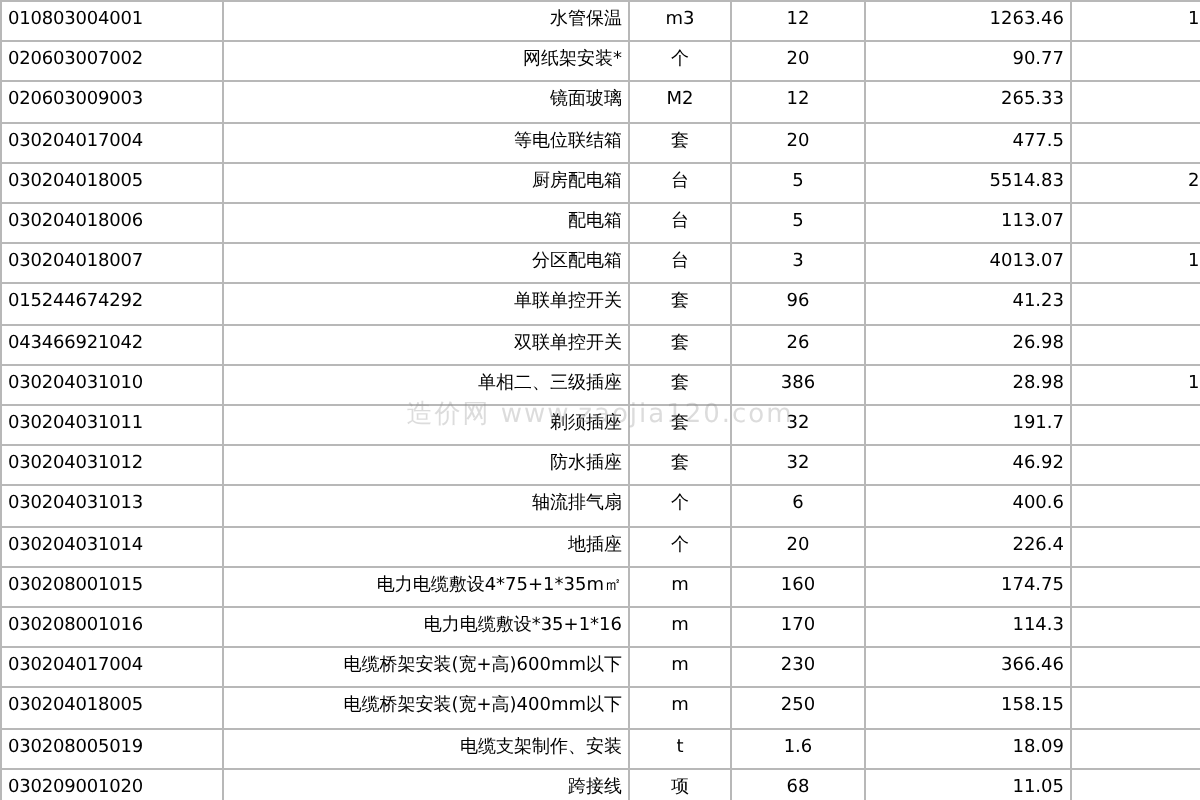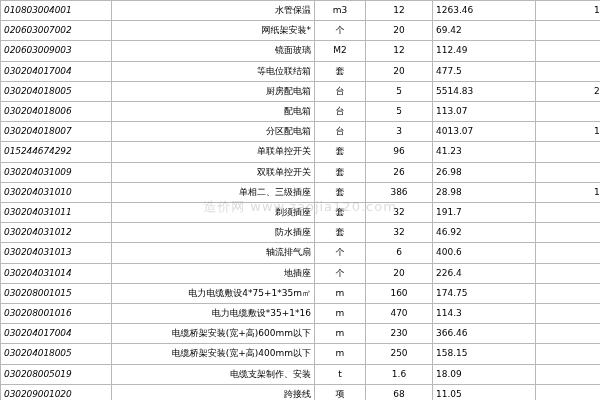--- a/index.html
+++ b/index.html
@@ -28,25 +28,25 @@
   }
   table.grid td {
     border: 1px solid #b8b8b8;
     padding: 0 3px;
     height: 19.2px;
     line-height: 19.2px;
     white-space: nowrap;
     overflow: hidden;
     font-family: "DejaVu Sans", "Liberation Sans", sans-serif;
   }
-  td.c-code { width: 104px; text-align: left; letter-spacing: -0.1px; font-style: italic; }
+  td.c-code { width: 104px; text-align: left; letter-spacing: -0.1px; }
   td.c-name { width: 196px; text-align: right; }
   td.c-unit { width: 44px; text-align: center; }
   td.c-qty  { width: 60px; text-align: center; padding-right: 5px; }
-  td.c-price{ width: 96px; text-align: left; padding-right: 5px; }
+  td.c-price{ width: 96px; text-align: right; padding-right: 5px; }
   td.c-total{ width: 98px; text-align: right; padding-right: 5px; }
   .watermark {
     position: absolute;
     left: 0;
     top: 15px;
     width: 600px;
     height: 400px;
     pointer-events: none;
     display: flex;
     align-items: center;
@@ -73,29 +73,29 @@
           <td class="c-unit">m3</td>
           <td class="c-qty">12</td>
           <td class="c-price">1263.46</td>
           <td class="c-total">15161.52</td>
         </tr>
         <tr>
           <td class="c-code">020603007002</td>
           <td class="c-name">网纸架安装*</td>
           <td class="c-unit">个</td>
           <td class="c-qty">20</td>
-          <td class="c-price">69.42</td>
+          <td class="c-price">90.77</td>
           <td class="c-total">1815.4</td>
         </tr>
         <tr>
           <td class="c-code">020603009003</td>
           <td class="c-name">镜面玻璃</td>
           <td class="c-unit">M2</td>
           <td class="c-qty">12</td>
-          <td class="c-price">112.49</td>
+          <td class="c-price">265.33</td>
           <td class="c-total">3183.96</td>
         </tr>
         <tr>
           <td class="c-code">030204017004</td>
           <td class="c-name">等电位联结箱</td>
           <td class="c-unit">套</td>
           <td class="c-qty">20</td>
           <td class="c-price">477.5</td>
           <td class="c-total">9550</td>
         </tr>
@@ -125,21 +125,21 @@
         </tr>
         <tr>
           <td class="c-code">015244674292</td>
           <td class="c-name">单联单控开关</td>
           <td class="c-unit">套</td>
           <td class="c-qty">96</td>
           <td class="c-price">41.23</td>
           <td class="c-total">2296.32</td>
         </tr>
         <tr>
-          <td class="c-code">030204031009</td>
+          <td class="c-code">043466921042</td>
           <td class="c-name">双联单控开关</td>
           <td class="c-unit">套</td>
           <td class="c-qty">26</td>
           <td class="c-price">26.98</td>
           <td class="c-total">701.48</td>
         </tr>
         <tr>
           <td class="c-code">030204031010</td>
           <td class="c-name">单相二、三级插座</td>
           <td class="c-unit">套</td>
@@ -184,21 +184,21 @@
           <td class="c-name">电力电缆敷设4*75+1*35m㎡</td>
           <td class="c-unit">m</td>
           <td class="c-qty">160</td>
           <td class="c-price">174.75</td>
           <td class="c-total">27960</td>
         </tr>
         <tr>
           <td class="c-code">030208001016</td>
           <td class="c-name">电力电缆敷设*35+1*16</td>
           <td class="c-unit">m</td>
-          <td class="c-qty">470</td>
+          <td class="c-qty">170</td>
           <td class="c-price">114.3</td>
           <td class="c-total">37719</td>
         </tr>
         <tr>
           <td class="c-code">030204017004</td>
           <td class="c-name">电缆桥架安装(宽+高)600mm以下</td>
           <td class="c-unit">m</td>
           <td class="c-qty">230</td>
           <td class="c-price">366.46</td>
           <td class="c-total">49617.9</td>

